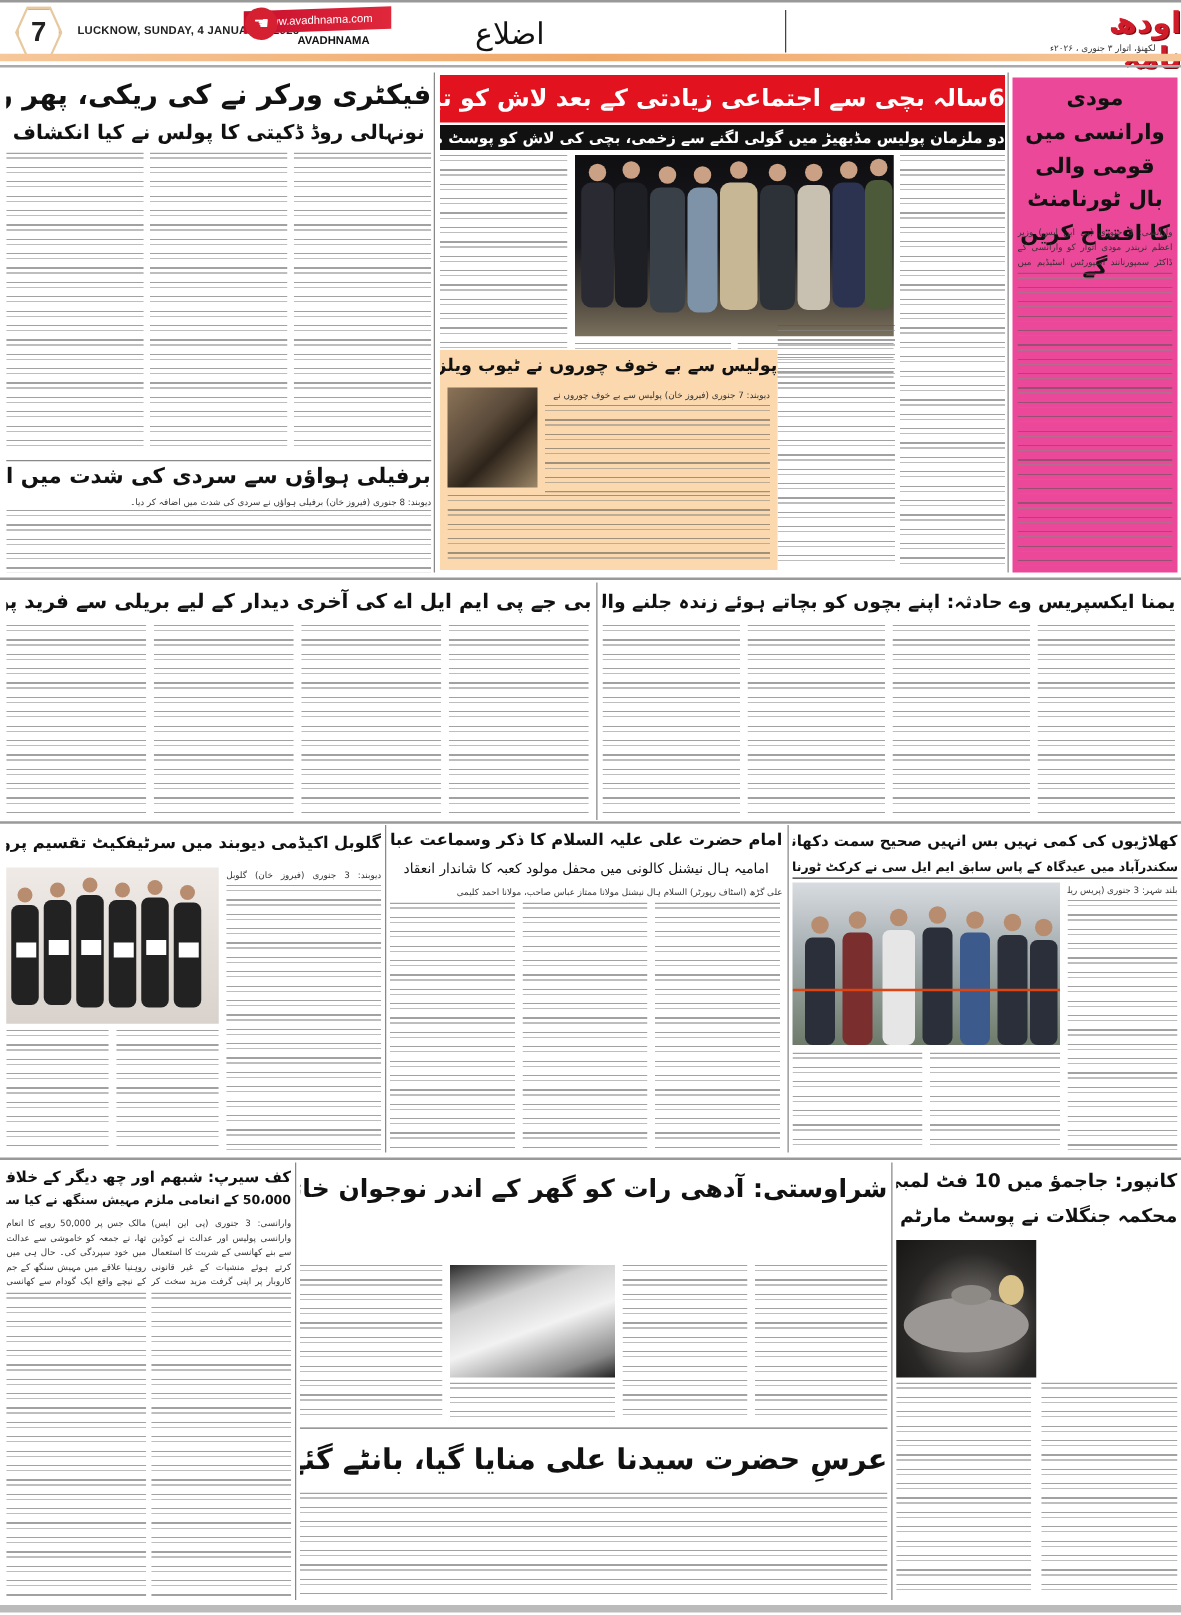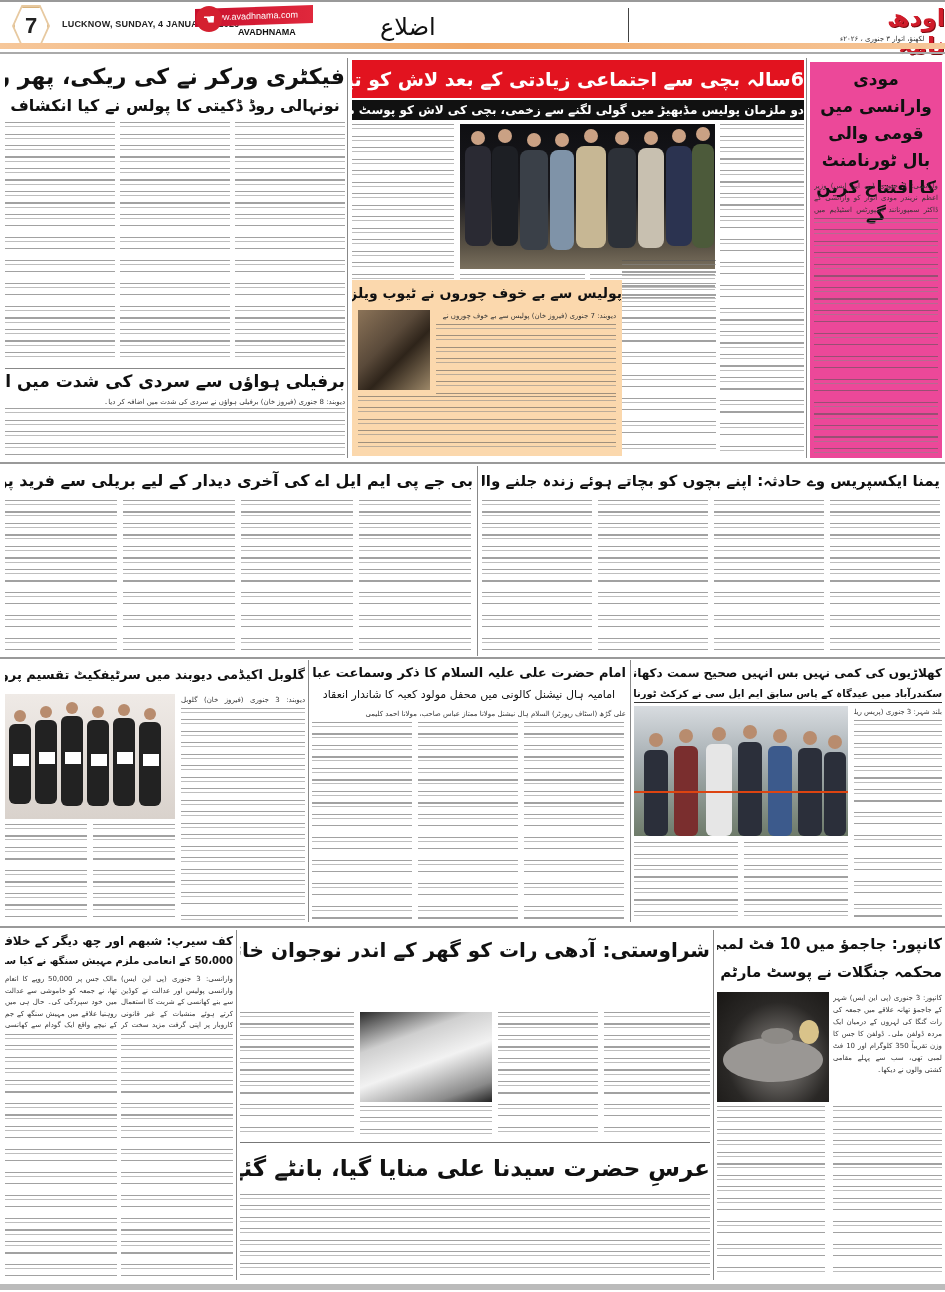--- a/index.html
+++ b/index.html
@@ -312,21 +312,20 @@
 <div class="abs" style="left:717px;top:930px;width:225px;height:350px">
   <div class="headline" style="font-size:15px;line-height:28px;text-align:right">کانپور: جاجمؤ میں 10 فٹ لمبی مردہ ڈولفن ملی</div>
   <div class="headline" style="font-size:15px;line-height:28px;text-align:right">محکمہ جنگلات نے پوسٹ مارٹم کے لیے بھیجا</div>
   <div class="photo" style="top:62px;left:0;width:112px;height:110px;background:radial-gradient(ellipse at 55% 60%,#7c7a78 0,#5e5b58 30%,#2a2826 60%,#181614 100%)">
     <svg width="112" height="110">
       <ellipse cx="56" cy="68" rx="50" ry="22" fill="#9a9794"></ellipse>
       <ellipse cx="60" cy="44" rx="16" ry="8" fill="#8d8a86"></ellipse>
       <ellipse cx="92" cy="40" rx="10" ry="12" fill="#d9c38a"></ellipse>
     </svg>
   </div>
-  <div class="body-text" style="position:absolute;top:62px;left:116px;width:109px;height:110px;font-size:7px;line-height:12px">کانپور: 3 جنوری (پی این ایس) شہر کے جاجمؤ تھانہ علاقے میں جمعہ کی رات گنگا کی لہروں کے درمیان ایک مردہ ڈولفن ملی۔ ڈولفن کا جس کا وزن تقریباً 350 کلوگرام اور 10 فٹ لمبی تھی، سب سے پہلے مقامی کشتی والوں نے دیکھا۔</div>
   <div class="body-text" style="position:absolute;top:176px;left:0;width:108px;height:172px">
       <span class="filler"></span>
     </div>
   <div class="body-text" style="position:absolute;top:176px;left:116px;width:109px;height:172px">
       <span class="filler"></span>
     </div>
 </div>
 
 <div class="h-rule" style="left:0;top:1284px;width:945px;height:6px;background:#bbb"></div>
 

